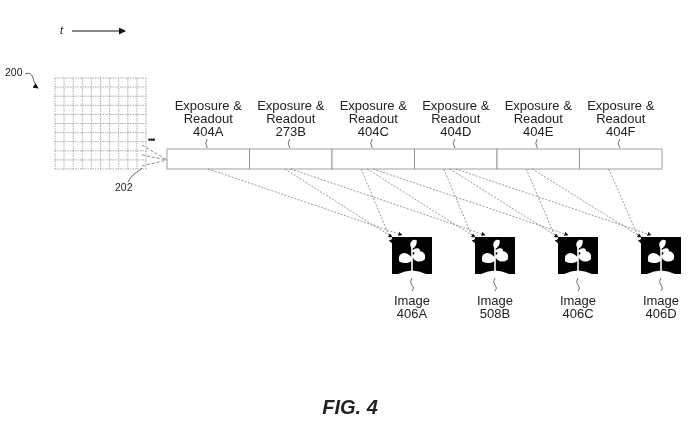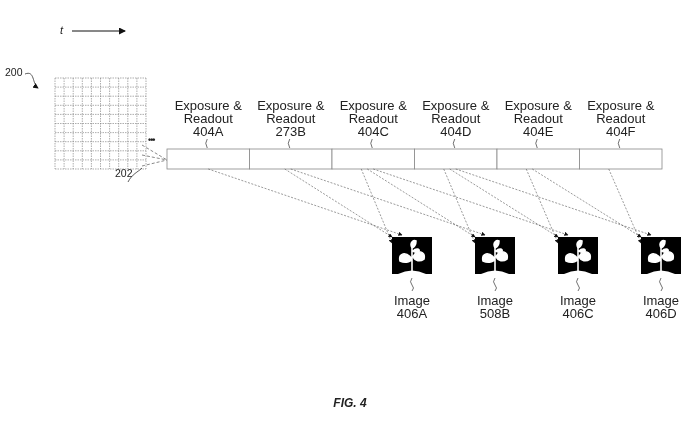--- a/index.html
+++ b/index.html
@@ -1,29 +1,29 @@
 <!DOCTYPE html>
 <html><head>
 <meta charset="utf-8">
 <style>
   html, body { margin: 0; padding: 0; background: #ffffff; }
   body { width: 700px; height: 422px; position: relative; overflow: hidden;
          font-family: "Liberation Sans", sans-serif; color: #222; }
   svg { position: absolute; left: 0; top: 0; }
   .lbl { position: absolute; text-align: center; font-size: 13px; line-height: 13px; color: #222; white-space: nowrap; transform: translateX(-50%); }
   .ref { position: absolute; font-size: 10.5px; color: #222; }
-  .fig { position: absolute; left: 0; width: 700px; top: 396px; text-align: center; font-size: 12px; font-weight: bold; font-style: italic; }
+  .fig { position: absolute; left: 0; width: 700px; top: 396px; text-align: center; font-size: 20px; font-weight: bold; font-style: italic; }
   .t { position: absolute; left: 60px; top: 24px; font-style: italic; font-size: 11px; }
 </style>
 </head>
 <body>
 
 <span class="t">t</span>
 <span class="ref" style="left:5px;top:66px;">200</span>
-<span class="ref" style="left:115px;top:167px;">202</span>
+<span class="ref" style="left:115px;top:181px;">202</span>
 <span class="ref" style="left:148px;top:135px;font-size:9px;font-weight:bold;letter-spacing:-1px;">•••</span>
 
 <svg id="diagram" width="700" height="422">
   <defs>
     <marker id="arr" markerWidth="7" markerHeight="7" refX="6" refY="3.5" orient="auto">
       <path d="M0,0 L7,3.5 L0,7 z" fill="#111"></path>
     </marker>
   </defs>
 
   <line x1="72" y1="31" x2="125" y2="31" stroke="#111" stroke-width="1" marker-end="url(#arr)"></line>

